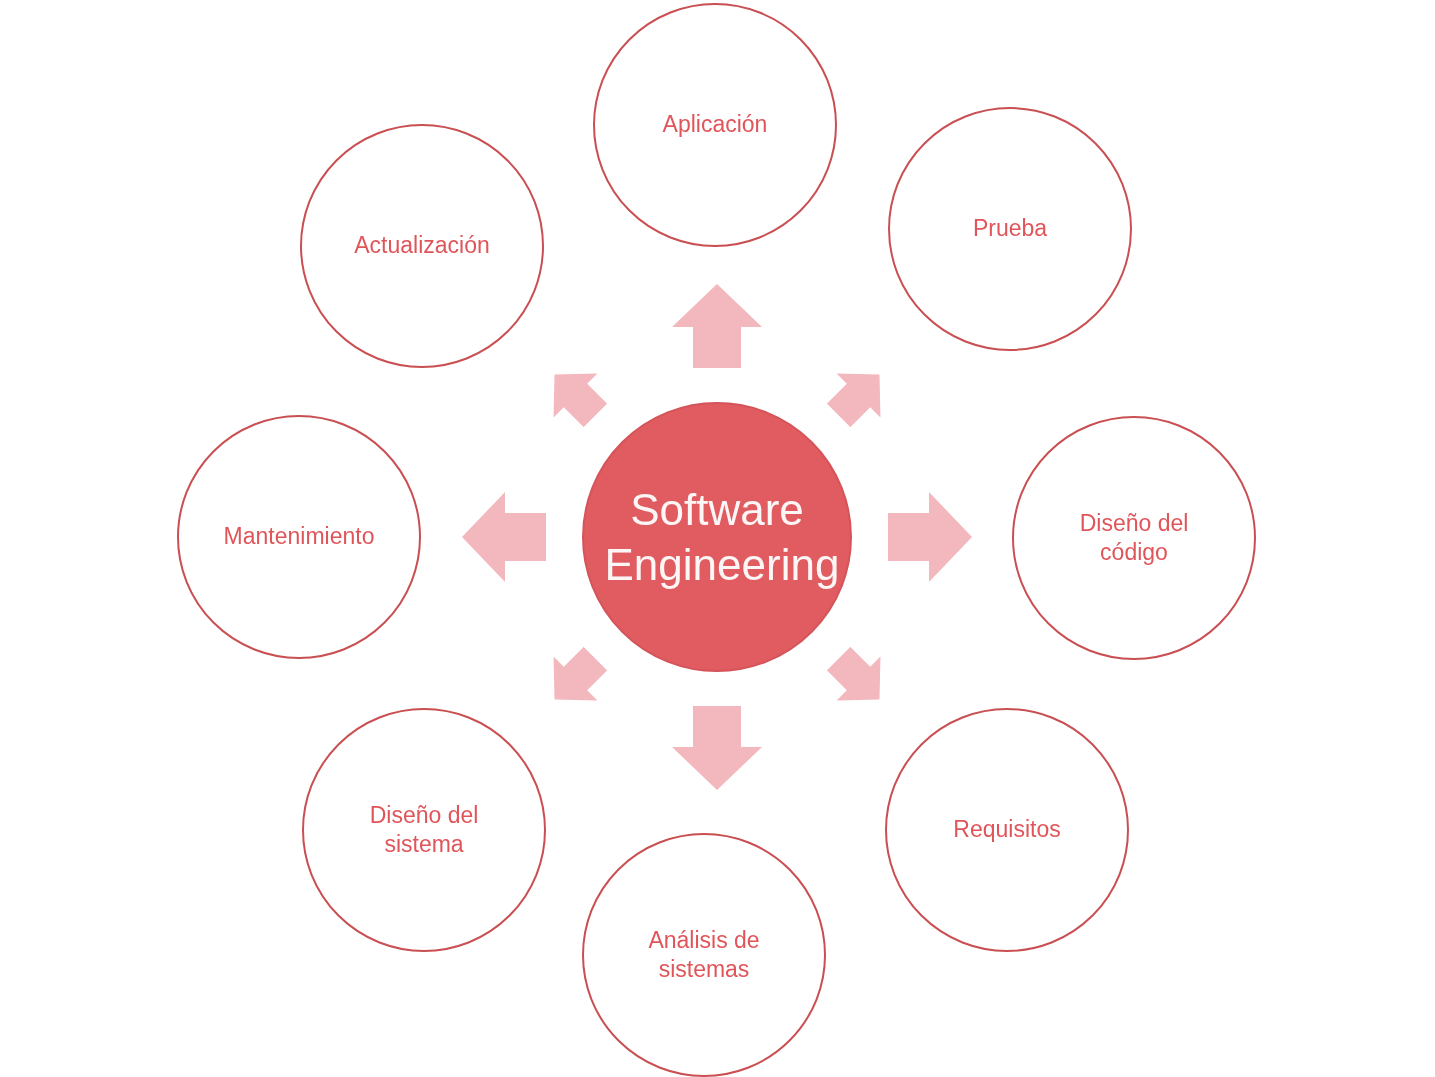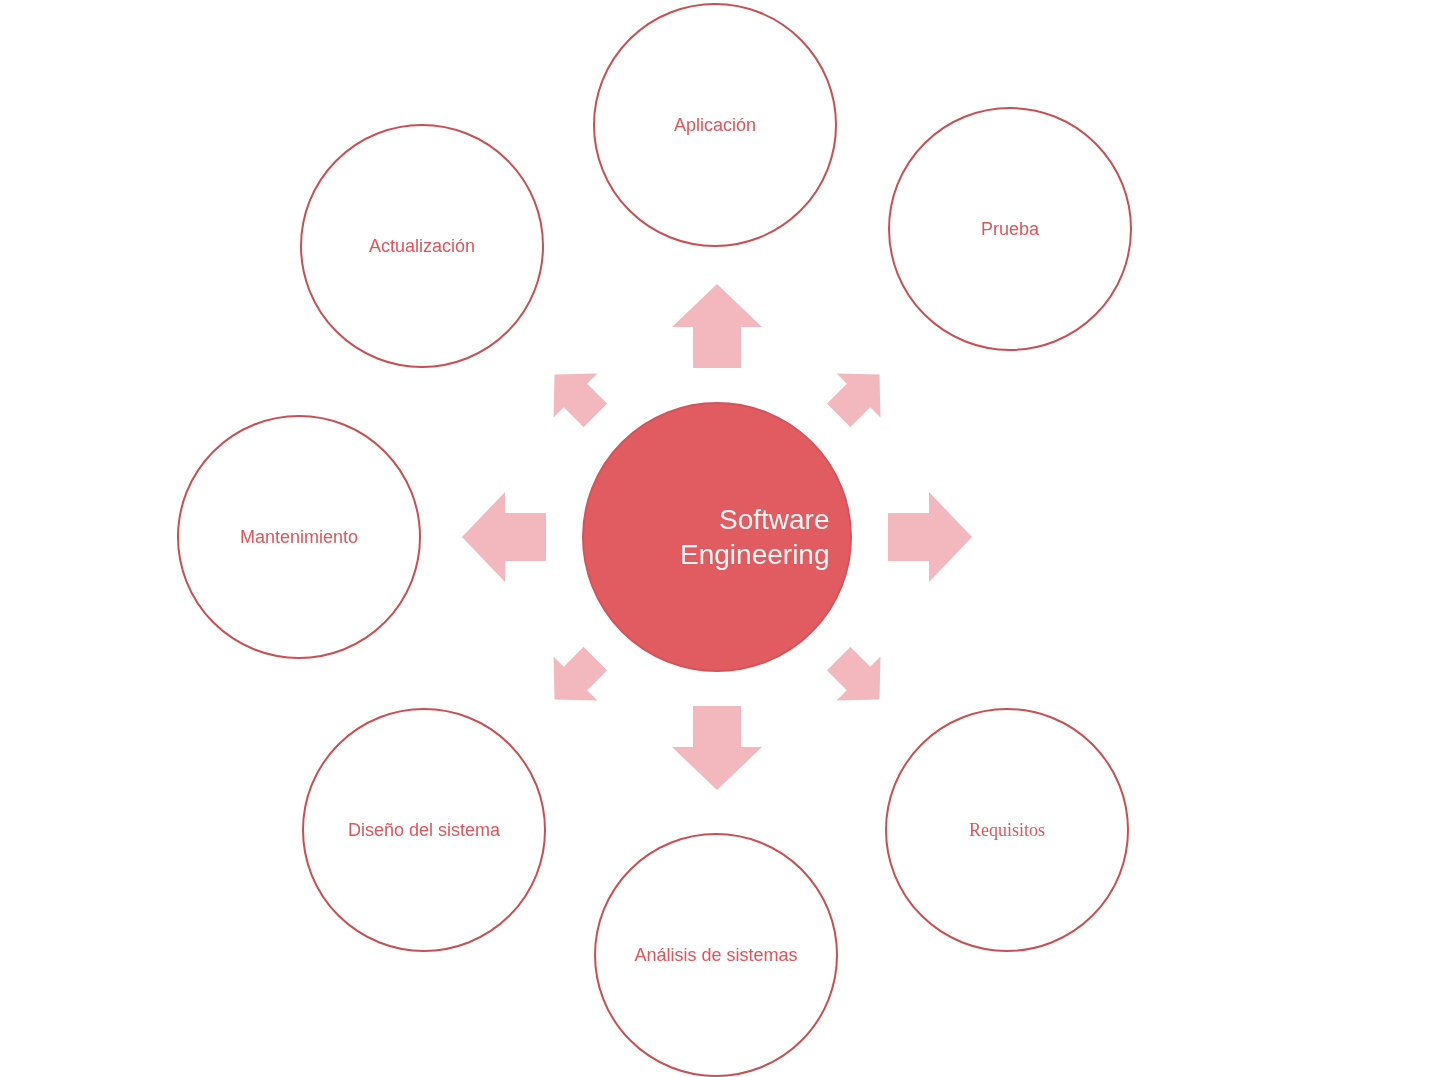--- a/index.html
+++ b/index.html
@@ -25,50 +25,50 @@
     border-radius: 50%;
     background: var(--center-fill, #e05c61);
     border: 2px solid var(--center-border, #d4545a);
     box-sizing: border-box;
     display: flex;
     align-items: center;
     justify-content: center;
   }
   .center-label {
     width: 225px;
-    text-align: right;
+    text-align: center;
     color: var(--center-text, #fdf6f6);
-    font-size: 28px;
+    font-size: 44px;
     line-height: 1.25;
   }
   
   .node {
     position: absolute;
     width: 244px;
     height: 244px;
     border-radius: 50%;
     background: var(--node-fill, #ffffff);
     border: 2px solid var(--node-border, #c94f52);
     box-sizing: border-box;
     display: flex;
     align-items: center;
     justify-content: center;
   }
   .node-label {
     max-width: 180px;
     text-align: center;
     color: var(--node-text, #e0555a);
-    font-size: 18px;
+    font-size: 23px;
     line-height: 1.27;
   }
   .pos-top          { left: 593px; top: 3px;   }
   .pos-top-right    { left: 888px; top: 107px; }
   .pos-right        { left: 1012px; top: 416px; }
-  .pos-bottom-right { left: 885px; top: 708px; font-family: Liberation Serif, serif; }
-  .pos-bottom       { left: 594px; top: 833px; }
+  .pos-bottom-right { left: 885px; top: 708px; }
+  .pos-bottom       { left: 582px; top: 833px; }
   .pos-bottom-left  { left: 302px; top: 708px; }
   .pos-left         { left: 177px; top: 415px; }
   .pos-top-left     { left: 300px; top: 124px; }
   
   .arrow {
     position: absolute;
     width: 90px;
     height: 84px;
   }
   .arrow svg { display: block; width: 100%; height: 100%; }
@@ -131,20 +131,23 @@
   <div class="center-circle">
     <div class="center-label">Software Engineering</div>
   </div>
 
   <div class="node pos-top">
     <div class="node-label">Aplicación</div>
   </div>
   <div class="node pos-top-right">
     <div class="node-label">Prueba</div>
   </div>
+  <div class="node pos-right">
+    <div class="node-label">Diseño del código</div>
+  </div>
   <div class="node pos-bottom-right">
     <div class="node-label">Requisitos</div>
   </div>
   <div class="node pos-bottom">
     <div class="node-label">Análisis de sistemas</div>
   </div>
   <div class="node pos-bottom-left">
     <div class="node-label">Diseño del sistema</div>
   </div>
   <div class="node pos-top-left">

